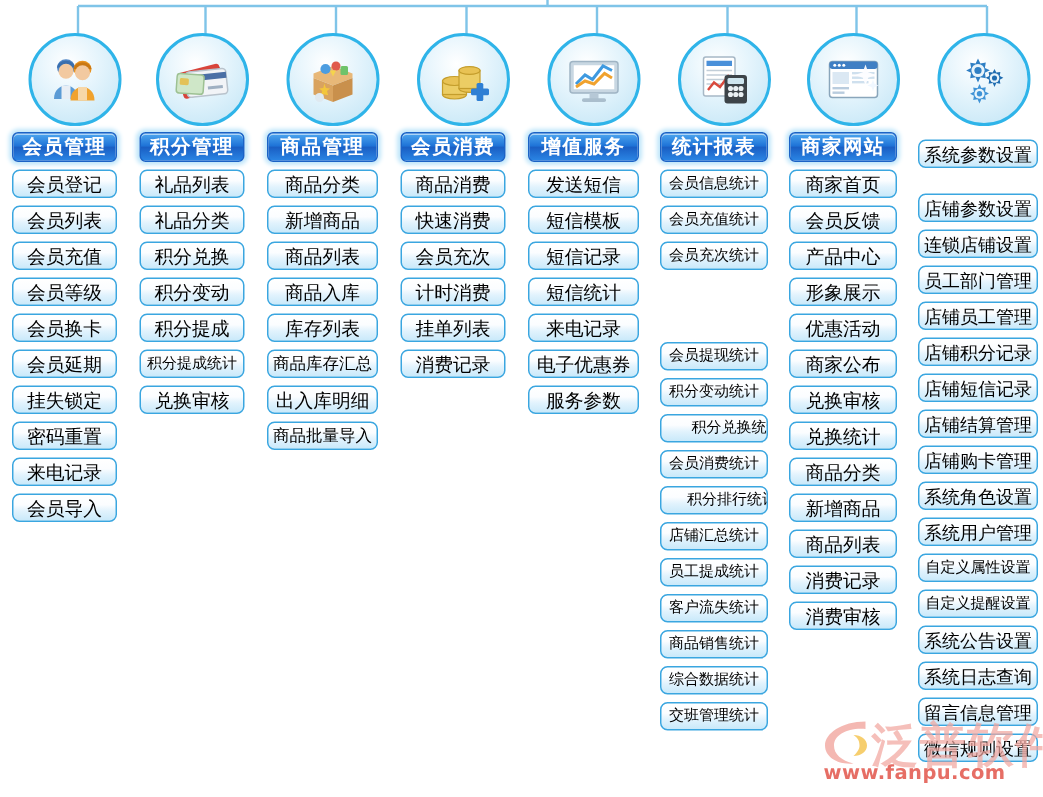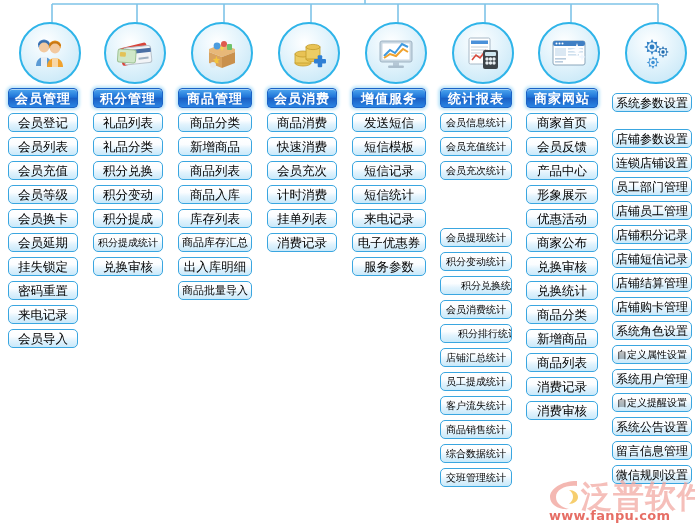--- a/index.html
+++ b/index.html
@@ -325,24 +325,25 @@
         <div class="btn" style="font-size: 12px; text-align: center;">系统参数设置</div>
         <div class="btn" style="font-size: 12px; margin-top: 17px;">店铺参数设置</div>
         <div class="btn" style="font-size: 12px;">连锁店铺设置</div>
         <div class="btn" style="font-size: 12px;">员工部门管理</div>
         <div class="btn" style="font-size: 12px;">店铺员工管理</div>
         <div class="btn" style="font-size: 12px;">店铺积分记录</div>
         <div class="btn" style="font-size: 12px;">店铺短信记录</div>
         <div class="btn" style="font-size: 12px;">店铺结算管理</div>
         <div class="btn" style="font-size: 12px;">店铺购卡管理</div>
         <div class="btn" style="font-size: 12px;">系统角色设置</div>
+        <div class="btn" style="font-size: 12px;">系统用户管理</div>
         <div class="btn" style="font-size: 10px;">自定义属性设置</div>
-        <div class="btn" style="font-size: 12px;">系统用户管理</div>
         <div class="btn" style="font-size: 10px;">自定义提醒设置</div>
         <div class="btn" style="font-size: 12px;">系统公告设置</div>
+        <div class="btn" style="font-size: 12px;">系统日志查询</div>
         <div class="btn" style="font-size: 12px;">留言信息管理</div>
         <div class="btn" style="font-size: 12px;">微信规则设置</div>
       </div>
     </div>
 
   <div class="wm">
     <svg width="40" height="34" viewBox="0 0 40 34" style="position:absolute;left:0;top:0;opacity:.8">
       <path d="M30 3 C14 3 3 11 3 19 C3 27 12 32 22 31 C14 29 9 25 9 19 C9 12 18 7 30 8 Z" fill="#f2a7a0"></path>
       <path d="M22 12 C27 12 31 15 31 19 C31 23 27 26 22 26 C25 23 26 21 26 19 C26 16 25 14 22 12 Z" fill="#f5c24a"></path>
     </svg>

